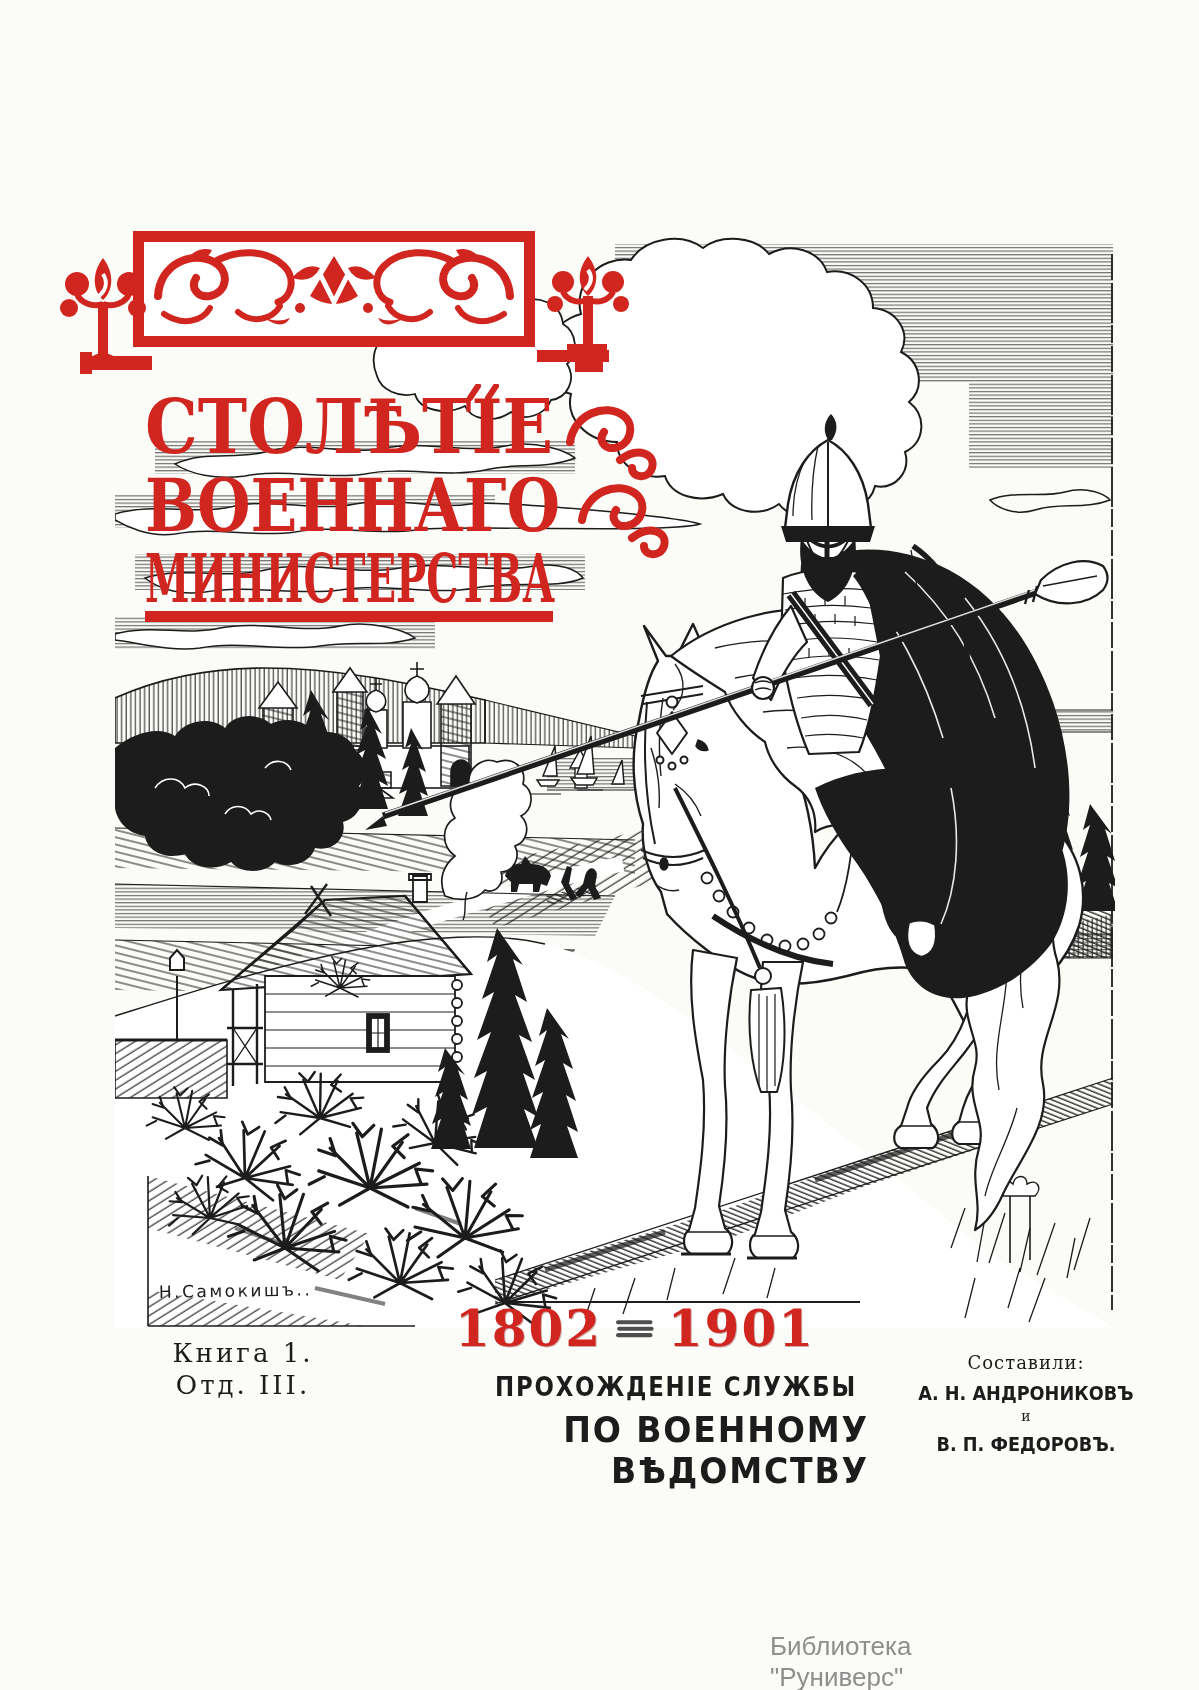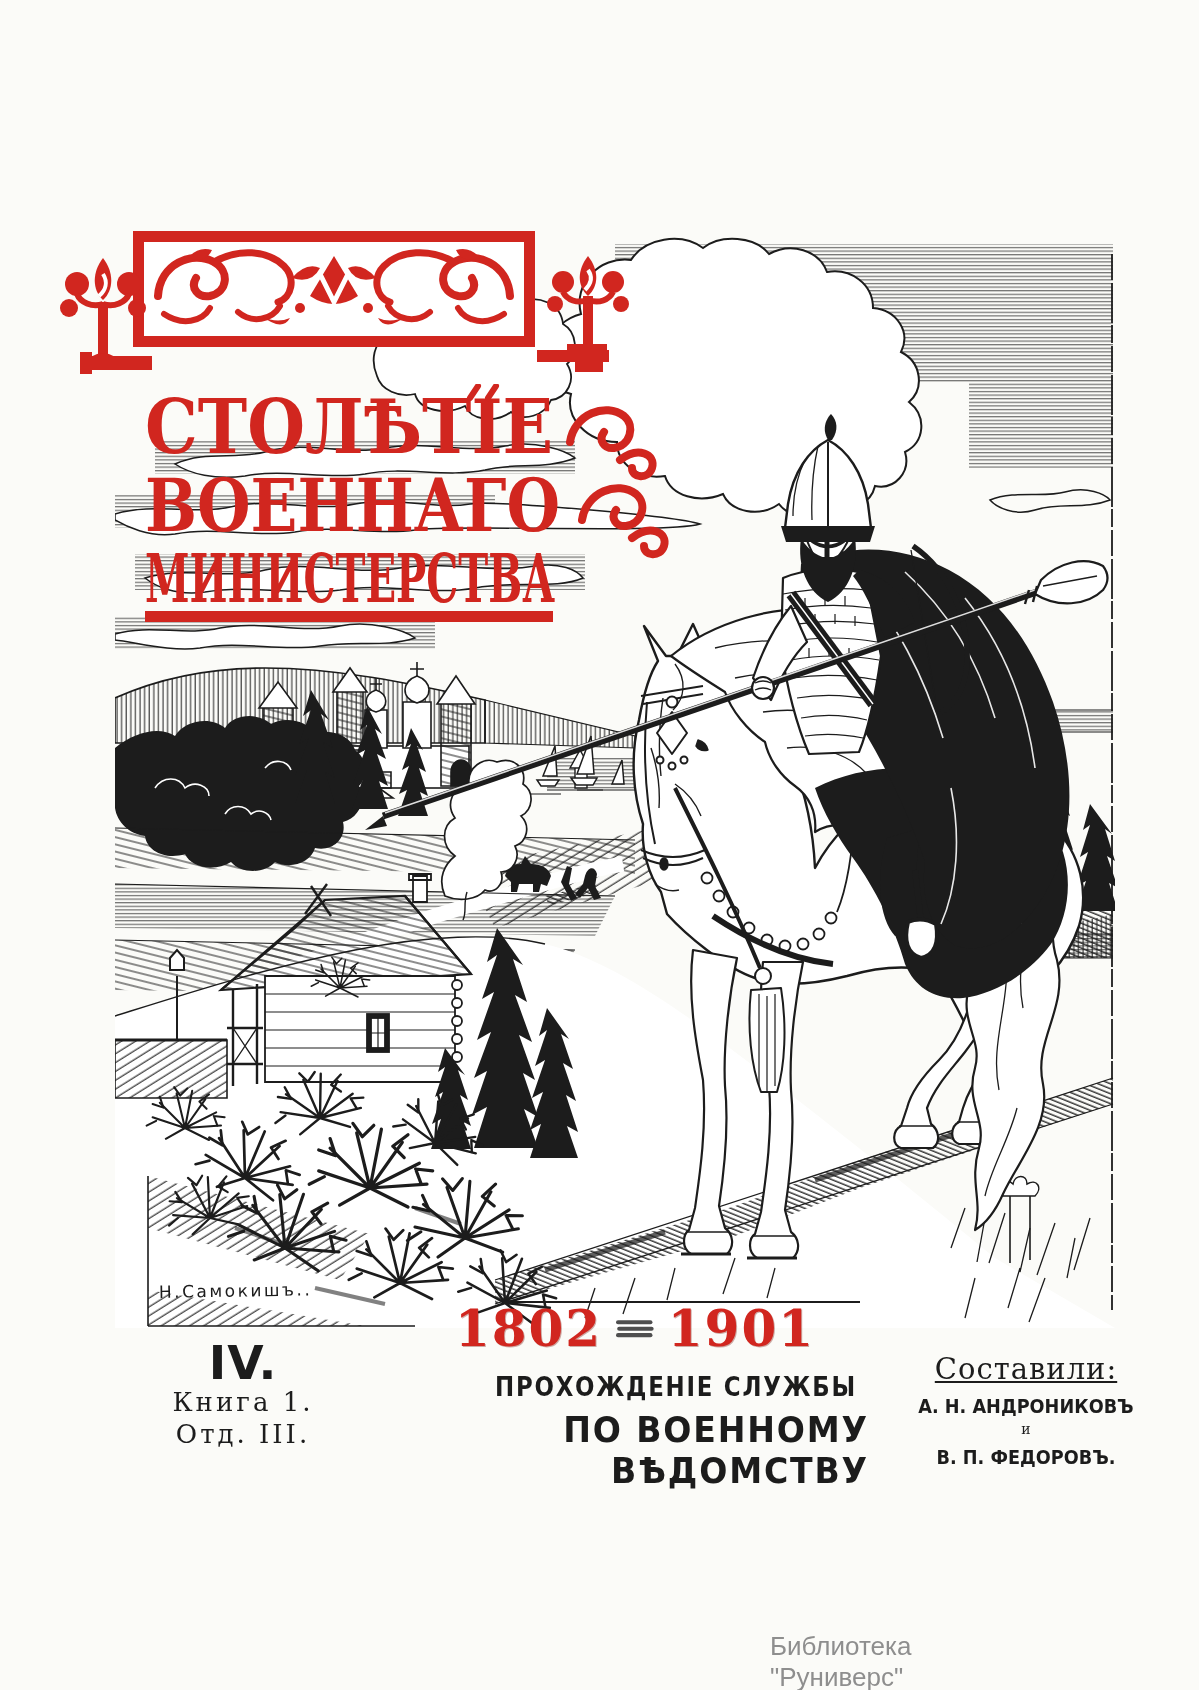--- a/index.html
+++ b/index.html
@@ -45,21 +45,21 @@
   #subtitle .s2{
     font-family:"DejaVu Sans",sans-serif;font-weight:bold;font-size:36px;
     letter-spacing:2px;margin-top:7px;transform:scaleX(.92);transform-origin:center;
   }
   
   #volume{left:148px;top:1338px;width:190px;text-align:center;z-index:4;color:var(--ink);}
   #volume .num{font-family:"DejaVu Sans",sans-serif;font-weight:bold;font-size:47px;letter-spacing:1px;line-height:1.05;}
   #volume .bk,#volume .sec{font-family:"DejaVu Serif",serif;font-size:26px;letter-spacing:3px;line-height:1.22;}
   
   #compilers{left:903px;top:1352px;width:246px;text-align:center;z-index:4;color:var(--ink);}
-  #compilers .head{font-family:"DejaVu Serif",serif;font-size:29px;letter-spacing:1px;text-decoration:underline;}
+  #compilers .head{font-family:"DejaVu Serif",serif;font-size:18px;letter-spacing:1px;}
   #compilers .nm{font-family:"DejaVu Sans",sans-serif;font-weight:bold;font-size:19px;letter-spacing:0px;margin-top:9px;transform:scaleX(.93);transform-origin:center;}
   #compilers .conj{font-family:"DejaVu Serif",serif;font-size:14px;margin-top:4px;}
   
   #watermark{
     left:770px;top:1631px;width:280px;z-index:4;
     font-family:"Liberation Sans",sans-serif;font-size:26px;color:#8e8e8e;
   }
   :root{--red:#d1261f;--ink:#1c1c1c;}
 </style>
 </head>
@@ -488,21 +488,20 @@
   </svg>
   <span class="yr">1901</span>
 </div>
 
 <div id="subtitle" class="abs">
   <div class="s1">ПРОХОЖДЕНІЕ СЛУЖБЫ</div>
   <div class="s2">ПО ВОЕННОМУ ВѢДОМСТВУ</div>
 </div>
 
 <div id="volume" class="abs">
-  <div class="num">IV.</div>
   <div class="bk">Книга 1.</div>
   <div class="sec">Отд. III.</div>
 </div>
 
 <div id="compilers" class="abs">
   <div class="head">Составили:</div>
   <div class="nm">А. Н. АНДРОНИКОВЪ</div>
   <div class="conj">и</div>
   <div class="nm">В. П. ФЕДОРОВЪ.</div>
 </div>

